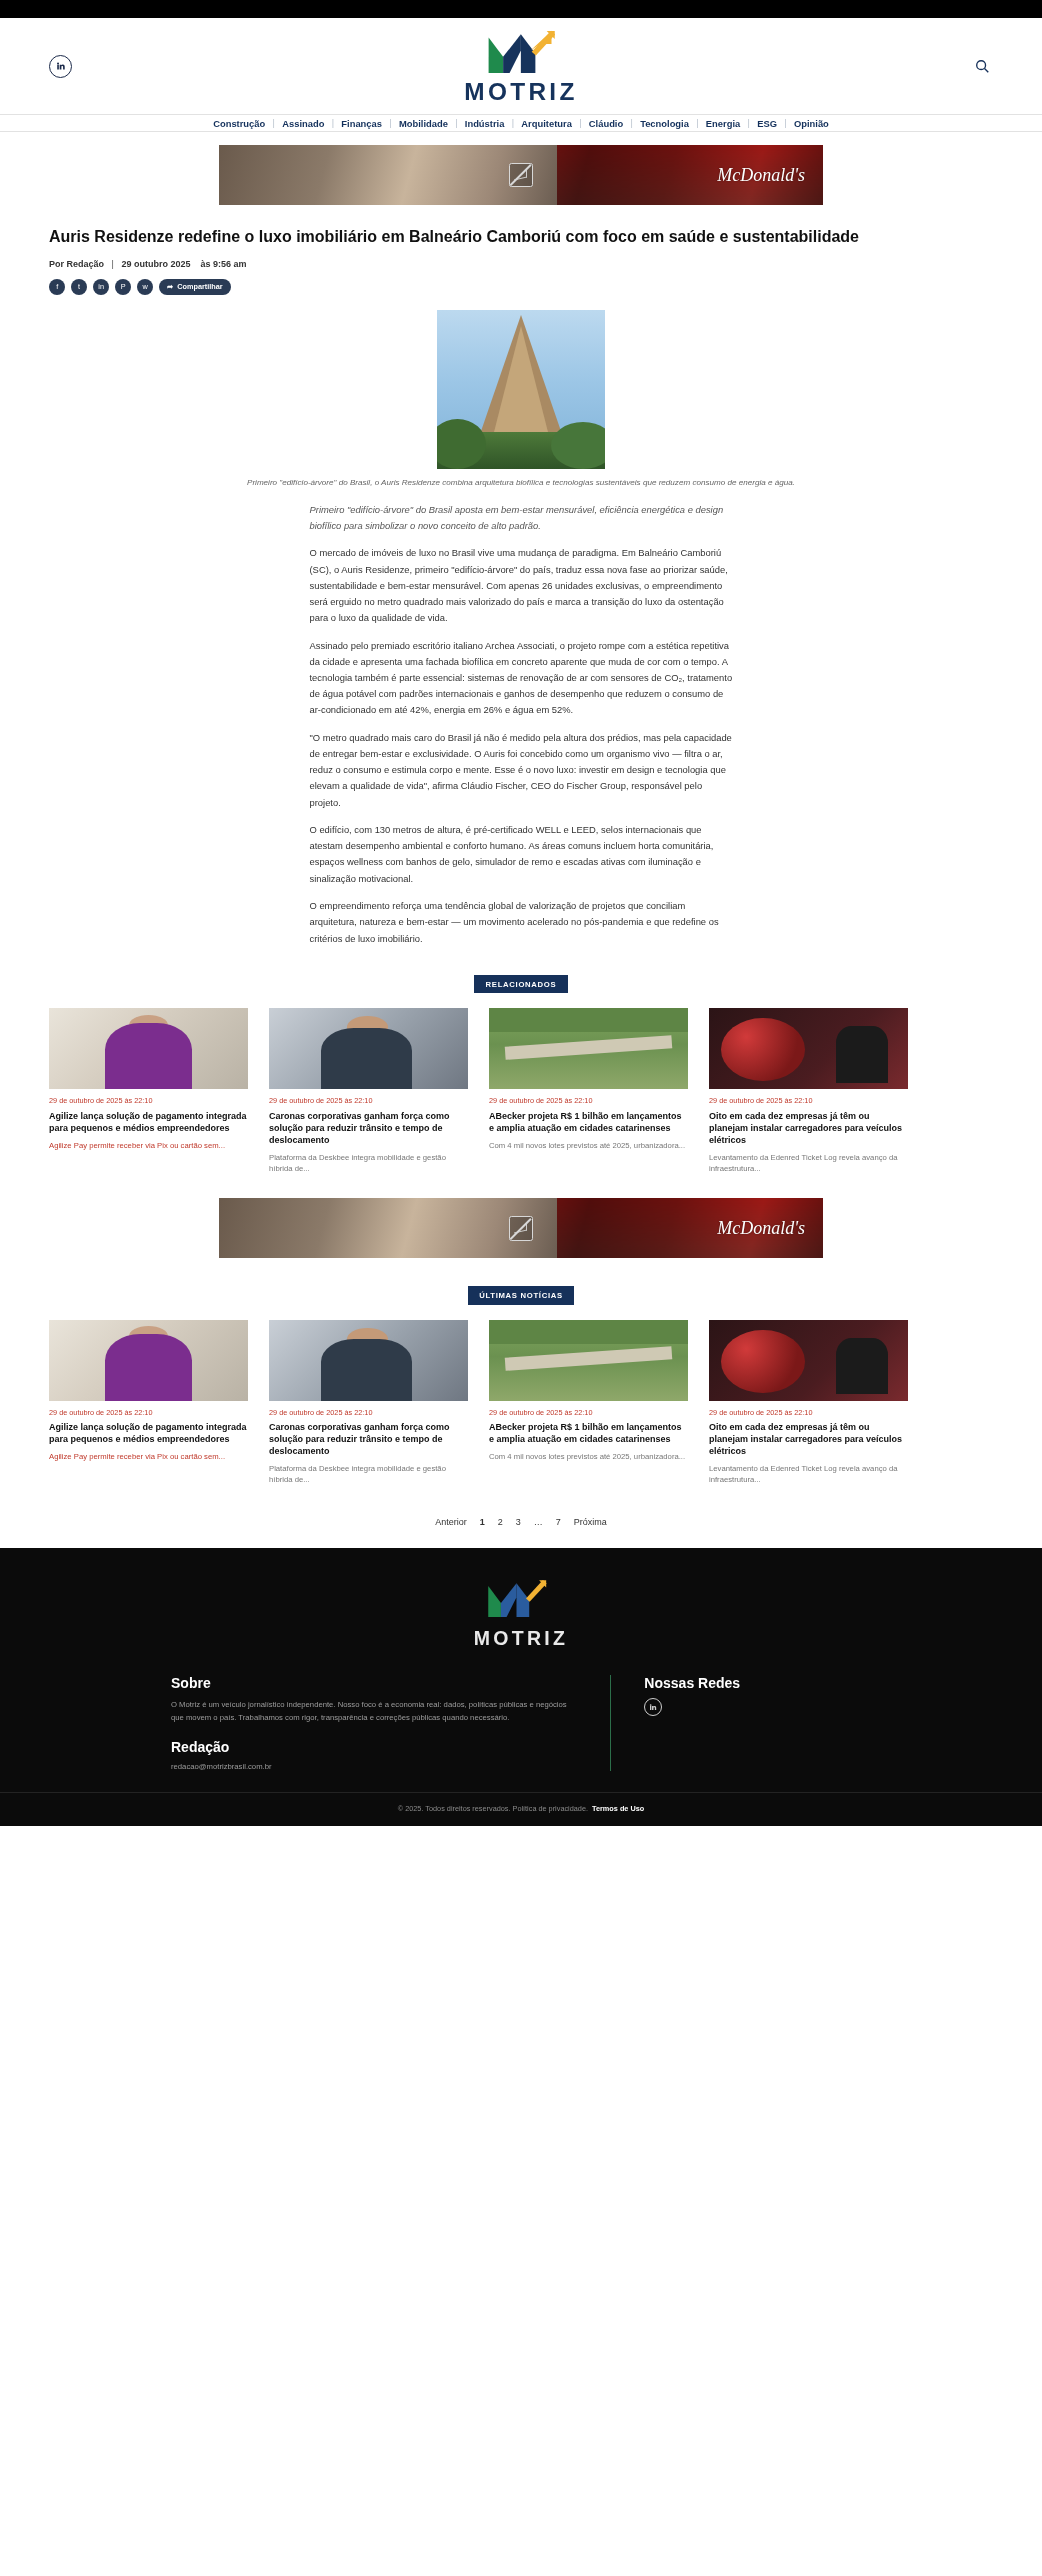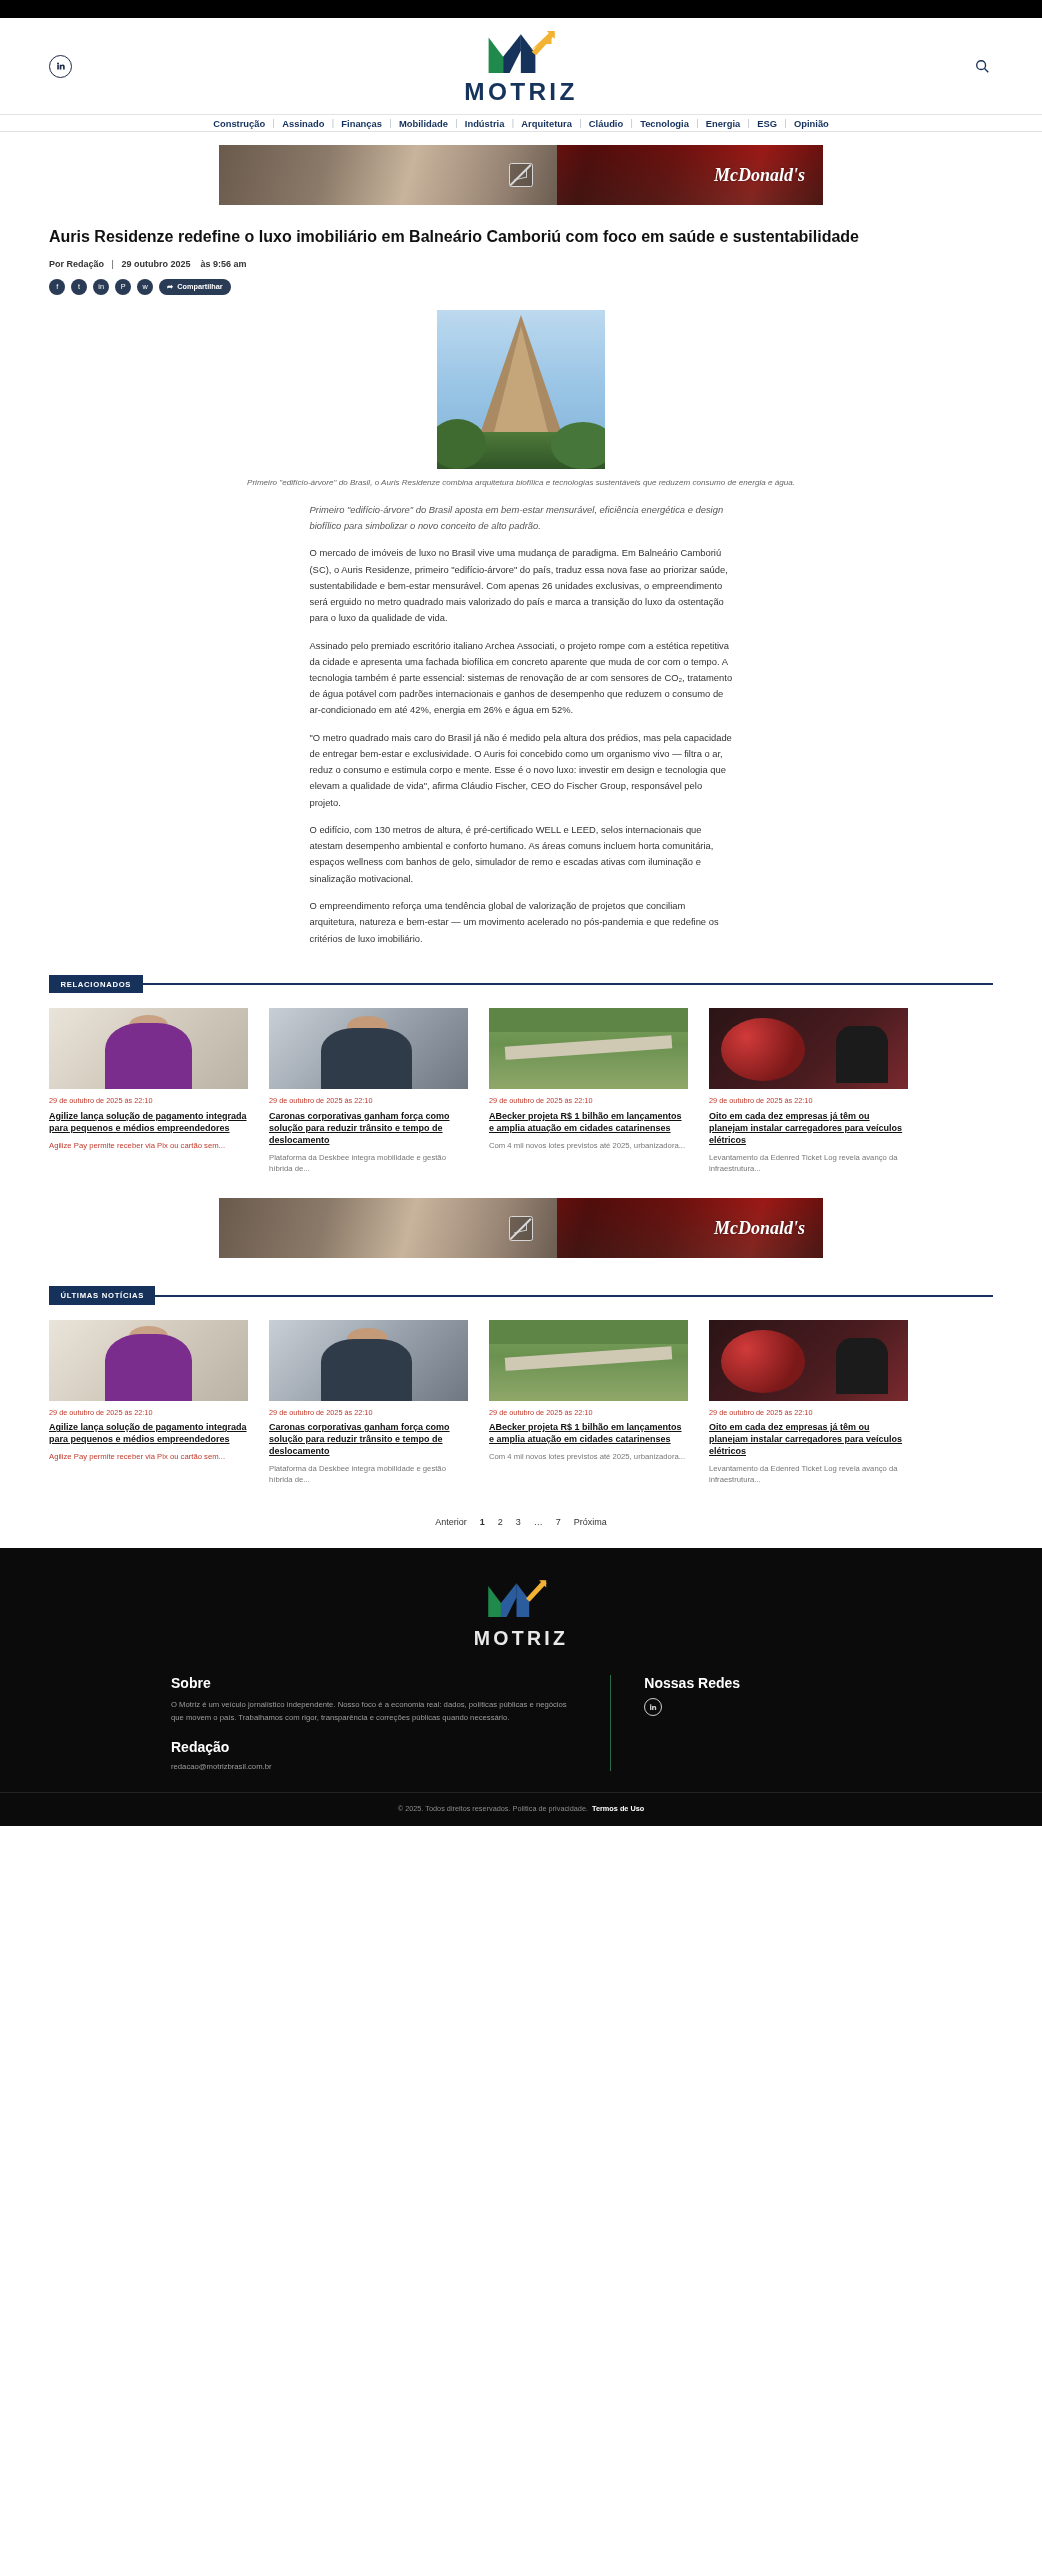--- a/index.html
+++ b/index.html
@@ -72,21 +72,21 @@
     background:
       linear-gradient(105deg,#6a5a4c 0%,#8b7a69 18%,#c8b49c 32%,#9c8877 46%,#5e5248 60%,#7d6c5b 74%,#b5a08a 88%,#6b5d50 100%);
   }
   .ad-photo:after{
     content:"";position:absolute;right:0;top:0;bottom:0;width:44%;
     background:linear-gradient(180deg, rgba(215,0,0,.85), rgba(150,0,0,.75));
     mix-blend-mode:multiply;
   }
   .ad-brand{
     position:absolute;right:18px;top:50%;transform:translateY(-50%);
-    color:#fff;font-size:18px;font-weight:bold;font-style:italic;
+    color:#fff;font-size:18px;font-weight:normal;font-style:italic;
     text-shadow:0 0.8px 1.6px rgba(0,0,0,.5);
     font-family:"Liberation Serif", serif;
   }
   .ad-noimg {
     position:relative;
     width:24.4px;height:24.4px;border:1.6px solid #d8d8d8;border-radius:2.4px;
     display:flex;align-items:center;justify-content:center;background:rgba(0,0,0,.25);
   }
   .ad-noimg:before{
     content:"";position:absolute;width:29px;height:1.6px;background:#d8d8d8;
@@ -150,33 +150,33 @@
   }
   .caption {
     font-size:8.1px;color:#666;font-style:italic;text-align:center;
     margin:8.1px auto 0;max-width:619px;line-height:1.45;
   }
   .body-col { max-width:423px; margin:13px auto 0; }
   .body-col p { font-size:9.4px;line-height:1.72;color:#333;margin:0 0 11.4px 0; }
   .body-col p.lead { font-style:italic;color:#555; }
   
   .sec-head {
-    display:flex;align-items:center;margin:28px 0 14.7px;
+    display:flex;align-items:center;margin:28px 0 14.7px;flex-direction:column;
   }
   .sec-tag {
     background:#16315a;color:#fff;font-size:7.7px;font-weight:bold;
     letter-spacing:0.7px;padding:4.9px 11.4px;
   }
   .sec-rule { flex:1;height:1.6px;background:#16315a; }
   
   .cards { display:flex; gap:21px; }
   .card { width:199px; }
   .card .thumb { width:199px;height:81px;overflow:hidden;position:relative; }
   .card .date { font-size:7.3px;color:#c0392b;margin:7.3px 0 4.1px;font-weight:normal; }
-  .card h3 { font-size:9px;line-height:1.35;margin:0 0 5.7px;color:#111;font-weight:bold;text-decoration:underline; }
+  .card h3 { font-size:9px;line-height:1.35;margin:0 0 5.7px;color:#111;font-weight:bold; }
   .card p { font-size:7.7px;line-height:1.45;color:#777;margin:0; }
   .card.accent h3 { color:#111; }
   .card.accent p { color:#c0392b; }
   
   .t1{background:linear-gradient(135deg,#e9e4da 0%,#d7cfc2 40%,#b9b2a5 100%);}
   .t1:after{content:"";position:absolute;left:28%;top:18%;width:44%;height:82%;border-radius:40% 40% 0 0;background:#7b2d8e;}
   .t1:before{content:"";position:absolute;left:40%;top:8%;width:20%;height:26%;border-radius:50%;background:#c9a184;}
   .t2{background:linear-gradient(135deg,#c9cfd6 0%,#9aa3ad 50%,#6f7782 100%);}
   .t2:after{content:"";position:absolute;left:26%;top:24%;width:46%;height:78%;border-radius:36% 36% 0 0;background:#2f3b49;}
   .t2:before{content:"";position:absolute;left:39%;top:10%;width:21%;height:28%;border-radius:50%;background:#c49a78;}

